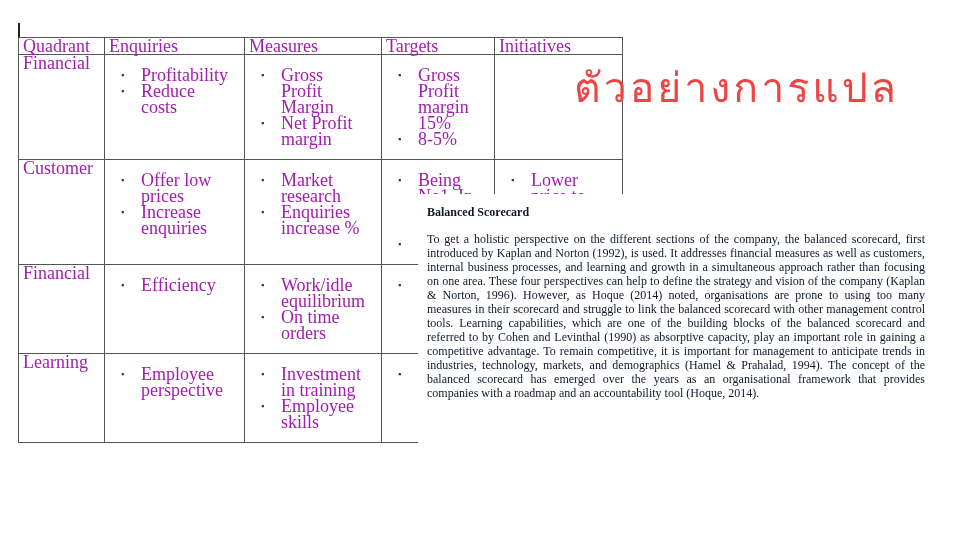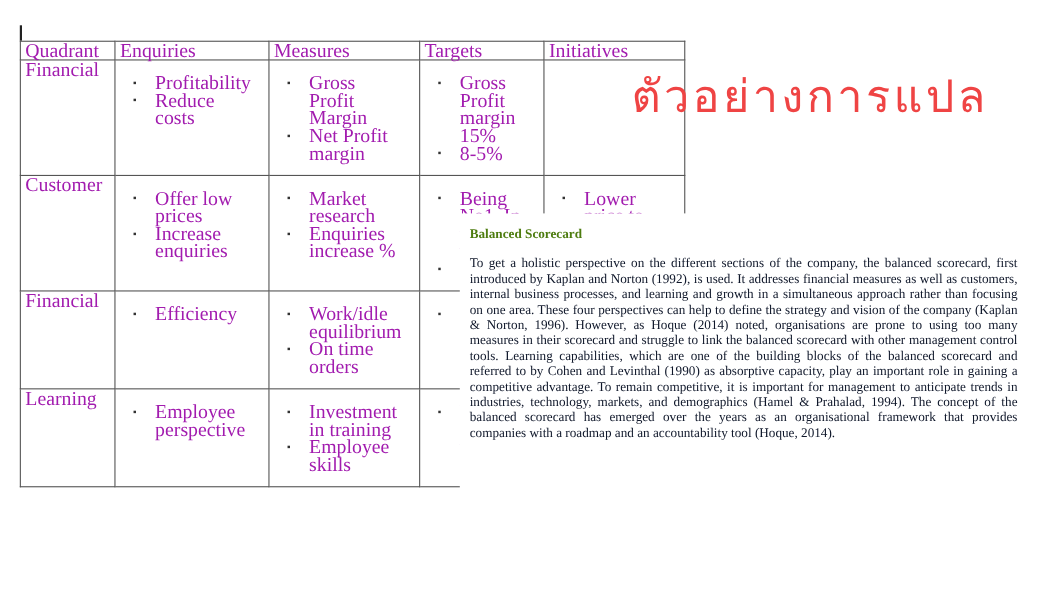--- a/index.html
+++ b/index.html
@@ -7,21 +7,21 @@
   .cursor-mark { position:absolute; left:18px; top:23px; width:2px; height:14px; background:#222; }
   table.bsc { position:absolute; left:18px; top:37px; border-collapse:collapse; font-family:"Liberation Serif", serif; font-size:18px; line-height:16px; color:#a21caf; }
   table.bsc td, table.bsc th { border:1.3px solid #555; vertical-align:top; padding:0 4px; font-weight:normal; text-align:left; }
   table.bsc th { height:16px; }
   .c0 { width:77px; } .c1 { width:118px; } .c2 { width:89px; } .c3 { width:92px; } .c4 { width:100px; }
   ul.b { list-style:none; margin:12px; padding:0; }
   ul.b li { position:relative; padding-left:20px; }
   ul.b li::before { content:"\25AA"; position:absolute; left:0; top:0; font-size:9px; color:#333; }
   tr.r1 td { height:79px; } tr.r2 td { height:63px; } tr.r3 td { height:63px; } tr.r4 td { height:79px; }
   .overlay { position:absolute; left:418px; top:194px; width:520px; height:340px; background:#fff; }
-  .ov-title { position:absolute; left:9px; top:11px; font-family:"Liberation Serif", serif; font-weight:bold; font-size:12px; color:#4d7c0f; }
+  .ov-title { position:absolute; left:9px; top:11px; font-family:"Liberation Serif", serif; font-weight:bold; font-size:12px; color:#0f172a; }
   .ov-body { position:absolute; left:9px; top:38px; width:498px; font-family:"Liberation Serif", serif; font-size:12px; line-height:14px; color:#0f172a; text-align:justify; }
   .slide-title { position:absolute; left:574px; top:55px; font-family:"DejaVu Sans", sans-serif; font-size:41px; letter-spacing:3px; color:#ef4444; }
 </style>
 </head>
 <body>
 
 <div class="cursor-mark"></div>
 
 <table class="bsc">
   <tbody>

